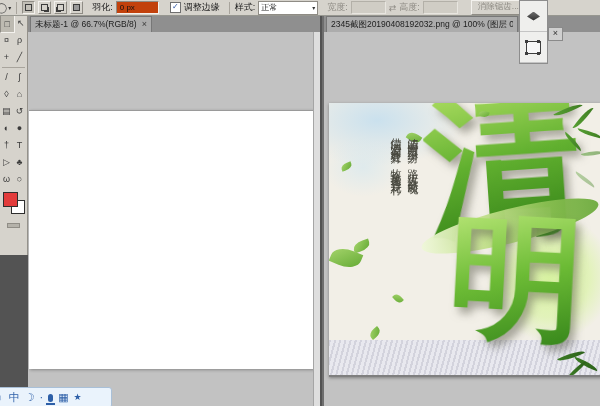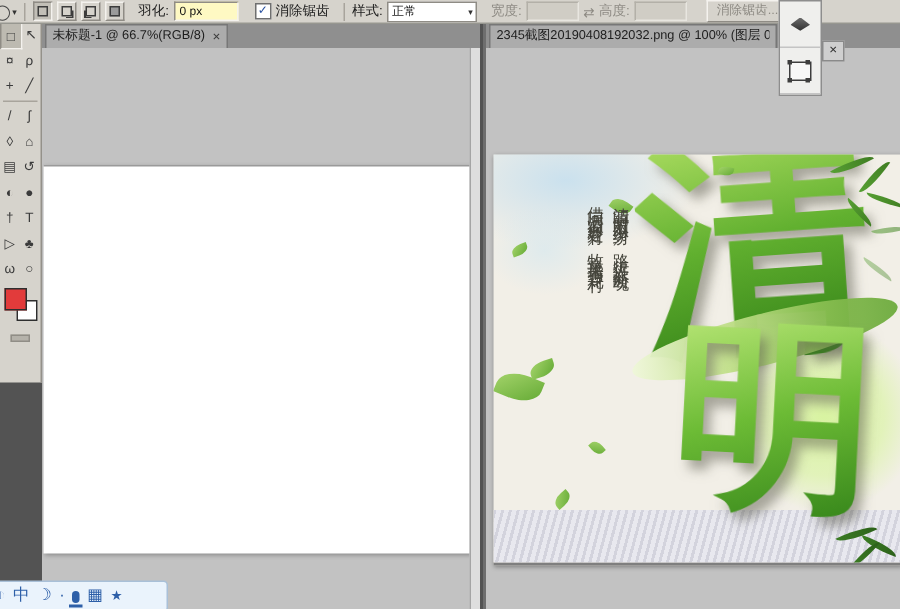--- a/index.html
+++ b/index.html
@@ -13,21 +13,21 @@
   .preset .circ{font-size:10px;}
   .caret{font-size:6px;color:#333;margin-left:1px;}
   .mode-btn{width:11px;height:11px;background:#d6d3cc;border:1px solid;
     border-color:#f4f2ee #8f8c85 #8f8c85 #f4f2ee;display:flex;align-items:center;justify-content:center;}
   .mode-btn.pressed{border-color:#8f8c85 #f4f2ee #f4f2ee #8f8c85;background:#c2bfb7;}
   .mode-glyph{width:5px;height:5px;border:1px solid #3c3c3c;}
   .mode-glyph.add{box-shadow:2px 2px 0 -1px #3c3c3c;}
   .mode-glyph.sub{box-shadow:-2px 2px 0 -1px #3c3c3c;}
   .mode-glyph.int{background:#9a9a9a;}
   .ob-label{white-space:nowrap;}
-  .ob-input{width:38px;height:11px;background:#fef9c3;border:1px solid;border-color:#8f8c85 #f4f2ee #f4f2ee #8f8c85;
+  .ob-input{width:38px;height:11px;background:#c2410c;border:1px solid;border-color:#8f8c85 #f4f2ee #f4f2ee #8f8c85;
     font-size:8px;line-height:11px;padding-left:3px;color:#111;}
   .checkbox{width:9px;height:9px;background:#fff;border:1px solid #6f6f6f;font-size:8px;line-height:8px;
     color:#2a52a0;text-align:center;}
   .ob-select{width:54px;height:12px;background:#fff;border:1px solid #8f8c85;display:flex;align-items:center;
     justify-content:space-between;padding:0 2px;font-size:8px;}
   .disabled-label{color:#8d8a83;}
   .ob-input.disabled{background:#d0cdc5;border-color:#b3b0a8 #e8e6e0 #e8e6e0 #b3b0a8;width:30px;}
   .swap{color:#8d8a83;font-size:9px;}
   .refine-btn{height:13px;padding:0 6px;margin-left:10px;background:#d6d3cc;border:1px solid;
     border-color:#f4f2ee #8f8c85 #8f8c85 #f4f2ee;color:#8d8a83;font-size:8.5px;line-height:11px;}
@@ -40,21 +40,21 @@
   .tool-cell.sel{background:#bdbab1;border:1px solid;border-color:#8f8c85 #f4f2ee #f4f2ee #8f8c85;}
   .tool-div{height:1px;background:#a8a49c;margin:1px 2px;}
   .swatch-area{position:relative;height:30px;margin-top:2px;}
   .swatch-fg{position:absolute;left:3px;top:2px;width:13px;height:13px;border:1px solid #2e2e2e;z-index:2;}
   .swatch-bg{position:absolute;left:11px;top:10px;width:12px;height:12px;border:1px solid #2e2e2e;background:#fff;z-index:1;}
   .mini-bar{width:11px;height:3px;background:#b5b2aa;border:1px solid #908d86;margin:3px auto 0;}
   
   .win{position:absolute;top:15px;bottom:0;}
   .win-left{left:28px;width:292px;}
   .win-right{left:322px;width:278px;border-left:2px solid #6e6e6e;}
-  .tab-bar{height:17px;background:#8f8f8f;border-bottom:1px solid #7c7c7c;display:flex;align-items:center;}
+  .tab-bar{height:17px;background:#8f8f8f;border-bottom:1px solid #7c7c7c;display:flex;align-items:flex-end;}
   .doc-tab{height:15px;margin-left:2px;background:#acacac;border:1px solid #777;border-bottom:none;
     display:flex;align-items:center;padding:0 4px;color:#1d1d1d;font-size:8.5px;white-space:nowrap;
     overflow:hidden;}
   .doc-tab .title{overflow:hidden;text-overflow:clip;max-width:182px;}
   .tab-close{margin-left:5px;color:#3c3c3c;font-size:9px;line-height:9px;}
   .pasteboard{position:absolute;left:0;right:0;top:17px;bottom:0;background:#c2c2c2;overflow:hidden;}
   .canvas-white{position:absolute;left:1px;top:78px;width:285px;height:258px;background:#ffffff;
     border-top:1px solid #9a9a9a;box-shadow:1px 1px 3px rgba(0,0,0,.3);}
   .v-scrollbar{position:absolute;right:0;top:0;bottom:0;width:6px;background:#dedede;border-left:1px solid #a5a5a5;}
   
@@ -123,21 +123,21 @@
     </span>
   <span class="mode-btn">
       <span class="mode-glyph sub"></span>
     </span>
   <span class="mode-btn">
       <span class="mode-glyph int"></span>
     </span>
   <span class="ob-label" style="margin-left:6px">羽化:</span>
   <span class="ob-input">0 px</span>
   <span class="checkbox" style="margin-left:8px">✓</span>
-  <span class="ob-label">消除锯齿</span>
+  <span class="ob-label">调整边缘</span>
   <span class="ob-sep" style="margin-left:6px"></span>
   <span class="ob-label">样式:</span>
   <span class="ob-select">
     <span>正常</span>
     <span class="caret">▾</span>
   </span>
   <span class="ob-label disabled-label" style="margin-left:6px">宽度:</span>
   <span class="ob-input disabled"></span>
   <span class="swap">⇄</span>
   <span class="ob-label disabled-label">高度:</span>

